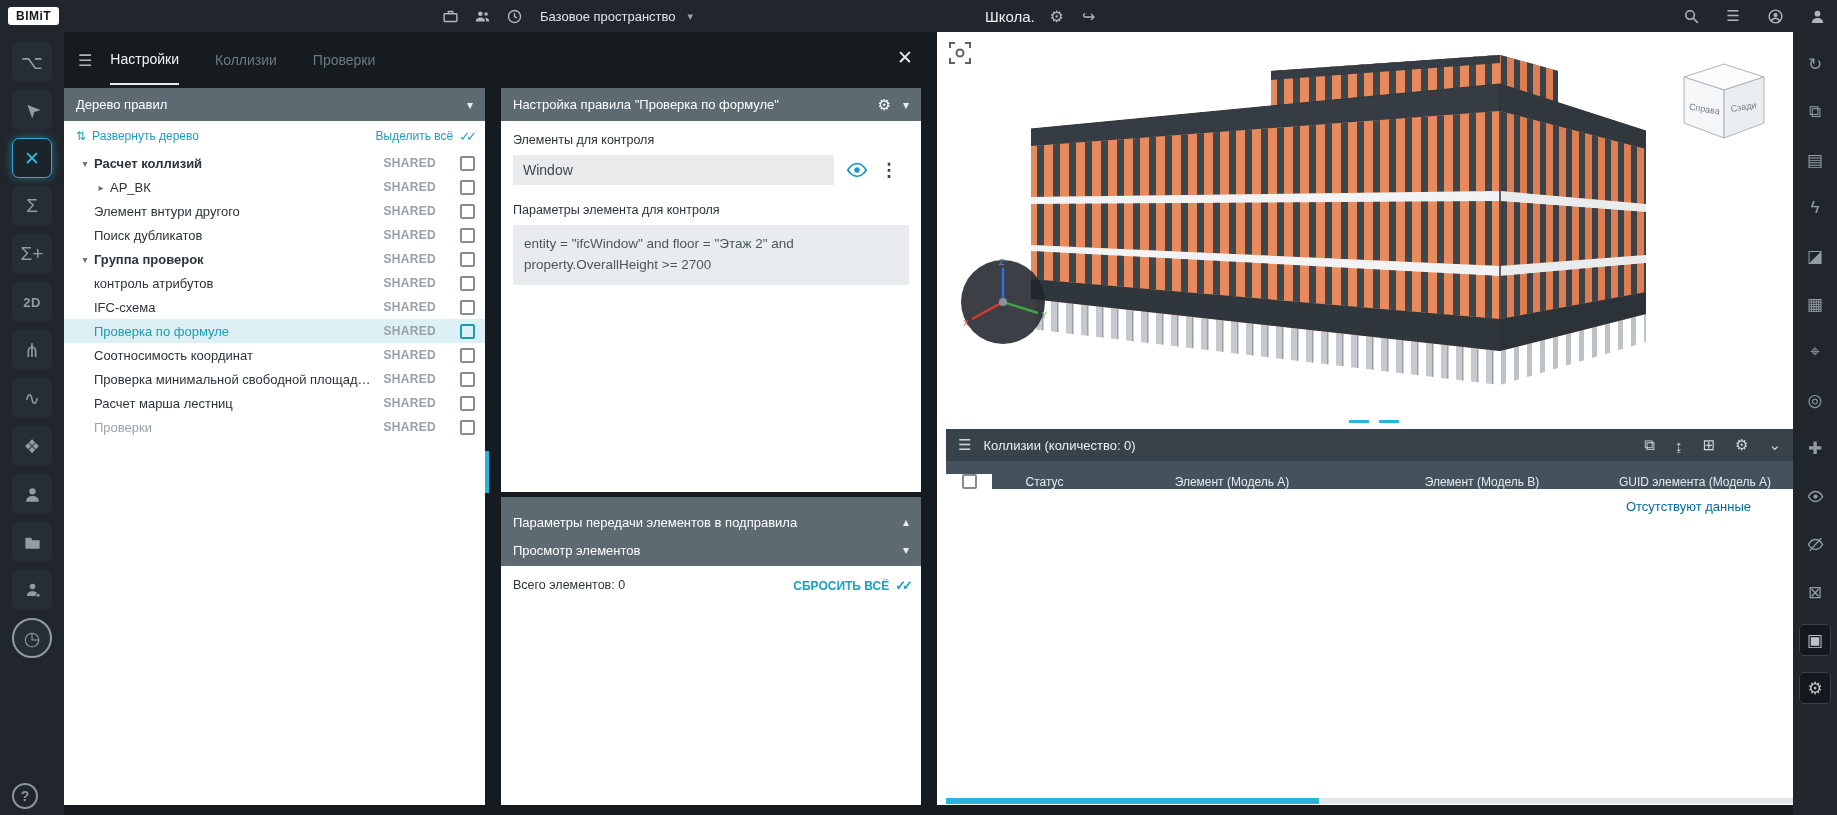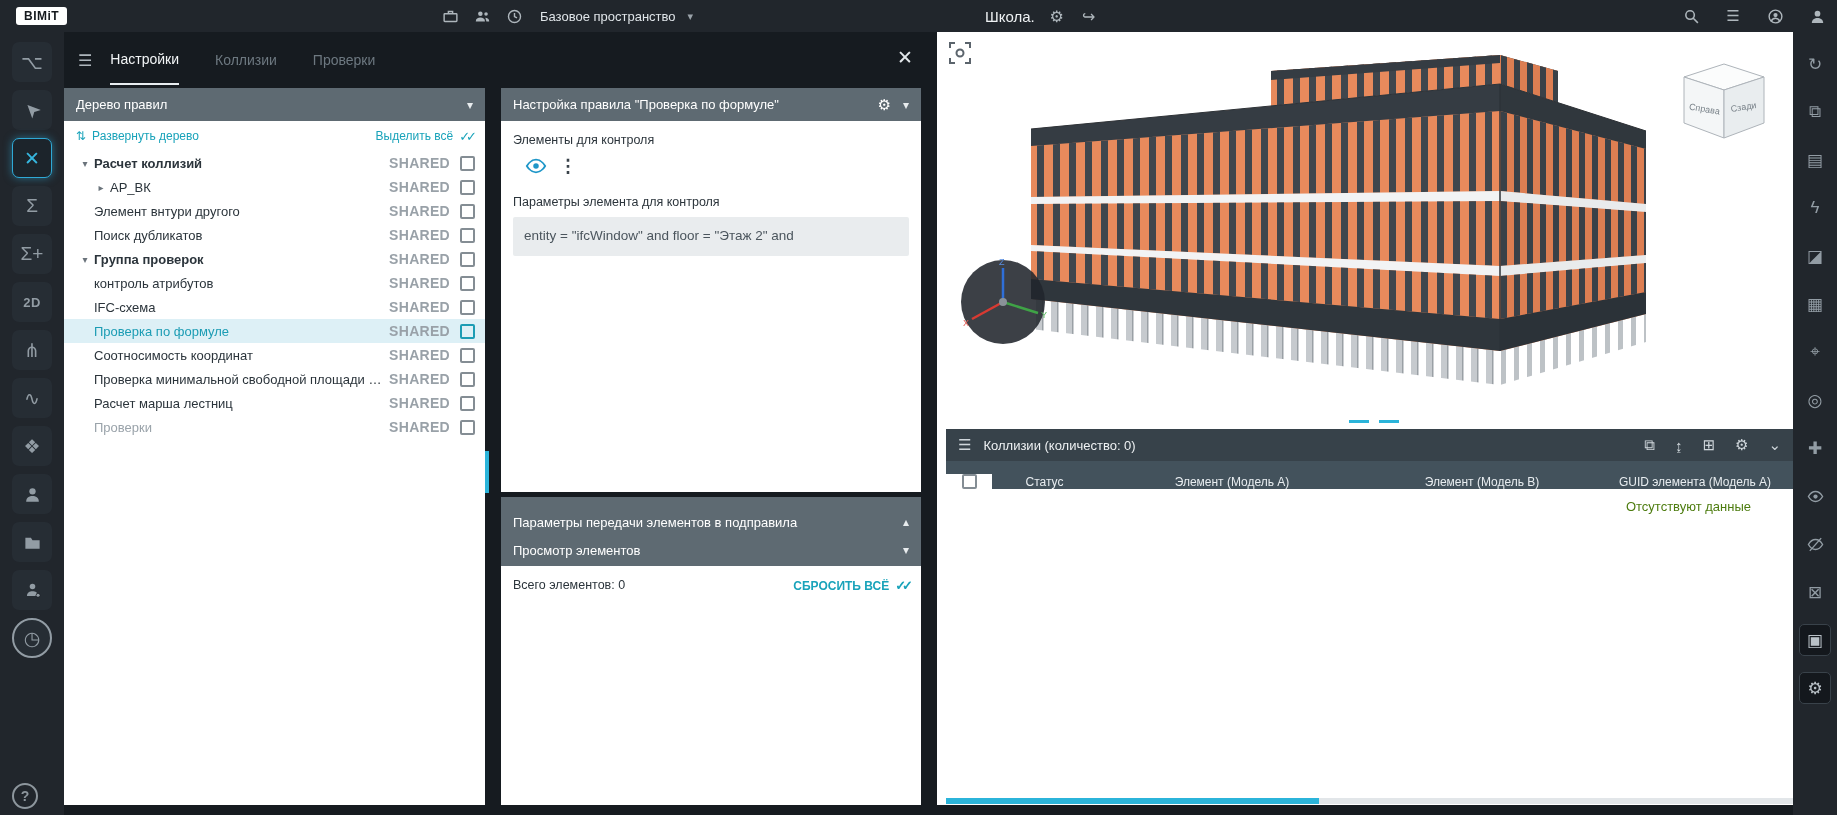--- a/index.html
+++ b/index.html
@@ -1,20 +1,20 @@
 <!DOCTYPE html>
 <html><head>
 <meta charset="utf-8">
 <style>
 *{margin:0;padding:0;box-sizing:border-box}
 html,body{width:1837px;height:815px}
 body{position:relative;overflow:hidden;background:#161b20;font-family:"Liberation Sans",sans-serif;color:#2b343b}
 
 .topbar{position:absolute;left:0;top:0;width:1837px;height:32px;background:#21262c;display:flex;align-items:center;color:#c7ced4}
-.logo{margin-left:16px;background:#fff;color:#15191d;font-weight:bold;font-size:12px;padding:2px 8px;border-radius:3px;letter-spacing:.5px}
+.logo{margin-left:8px;background:#fff;color:#15191d;font-weight:bold;font-size:12px;padding:2px 8px;border-radius:3px;letter-spacing:.5px}
 .tb-group{position:absolute;display:flex;align-items:center;gap:12px}
 .g-workspace{left:965px}
 .g-project{left:988px}
 .g-right{right:10px;gap:22px}
 .tb-ico{width:20px;height:20px;display:flex;align-items:center;justify-content:center;color:#aeb6bc}
 .tb-ico svg{width:17px;height:17px}
 .ws-label{font-size:13px;color:#dfe4e8;margin-left:4px}
 .proj{font-size:15px;color:#eef1f3}
 .caret{font-size:11px;color:#9aa2a9}
 .g-workspace{left:440px}
@@ -46,21 +46,21 @@
 .tl-ico{font-size:12px;margin-right:6px}
 .dblcheck{margin-left:6px;letter-spacing:-4px;font-size:13px}
 .trow{height:24px;display:flex;align-items:center;font-size:13px;padding-right:10px}
 .trow .tcaret{width:18px;text-align:center;color:#6a737b;font-size:10px;flex:none}
 .trow .tlbl{flex:1;white-space:nowrap;overflow:hidden;text-overflow:ellipsis;color:#2b343b}
 .trow.grp{padding-left:12px}.trow.grp .tlbl{font-weight:bold}
 .trow.child{padding-left:28px}
 .trow.item{padding-left:30px}
 .trow.muted .tlbl{color:#9aa3aa}
 .trow.sel{background:#ddf0f6}.trow.sel .tlbl{color:#1b9cb4}
-.shared{font-size:14px;font-weight:bold;color:#99a1a8;letter-spacing:.3px;margin:0 10px 0 6px;flex:none}
+.shared{font-size:12px;font-weight:bold;color:#99a1a8;letter-spacing:.3px;margin:0 24px 0 6px;flex:none}
 .cb{width:15px;height:15px;border:2px solid #848d94;border-radius:2px;flex:none}
 .trow.sel .cb{border-color:#1b9cb4}
 .vthumb{position:absolute;left:485px;top:451px;width:4px;height:42px;background:#2bb4da}
 
 .rhead{left:501px;top:88px;width:420px;height:33px}
 .rbody{left:501px;top:121px;width:420px;height:371px;padding:12px}
 .flabel{font-size:12.5px;color:#2b343b;margin-bottom:8px}
 .inrow{display:flex;align-items:center;margin-bottom:18px}
 .fin{width:321px;height:30px;background:#e9ebec;border:none;outline:none;font-size:14px;color:#3f4950;padding:0 10px;font-family:"Liberation Sans",sans-serif}
 .eye{color:#1e96c8;margin-left:12px;display:flex}
@@ -83,21 +83,21 @@
 .colls{position:absolute;left:9px;top:397px;width:847px;height:375px;background:#fff;display:flex;flex-direction:column}
 .chead{height:32px;background:#37424a;color:#eef1f3;font-size:13px;display:flex;align-items:center;padding:0 12px}
 .chead .burger{margin-right:12px;color:#cfd6db;font-size:15px}
 .chead .sp{flex:1}
 .cico{color:#cfd6db;font-size:15px;margin-left:20px}
 .cthead{height:28px;background:#43525c;display:flex;color:#e8edf0;font-size:12px;align-items:flex-end}
 .cth{display:flex;align-items:center;justify-content:center}
 .cth.cbcell{width:46px;background:#fff}
 .c-status{width:105px}.c-ea{width:270px}.c-eb{width:230px}.c-guid{flex:1}
 .cbody{flex:1;position:relative}
-.emptytxt{position:absolute;right:42px;top:10px;color:#4d7c0f;font-size:13px}
+.emptytxt{position:absolute;right:42px;top:10px;color:#0369a1;font-size:13px}
 .hscroll{height:6px;background:#e2e6e9;position:relative}
 .hthumb{position:absolute;left:0;top:0;height:6px;width:44%;background:#2bb4da}
 
 .righttb{position:absolute;left:1793px;top:32px;width:44px;height:783px;background:#21262c;display:flex;flex-direction:column;align-items:center;padding-top:8px}
 .rbtn{width:32px;height:32px;margin:8px 0;border-radius:5px;color:#929ca4;display:flex;align-items:center;justify-content:center;font-size:17px}
 .rbtn svg{width:17px;height:17px}
 .rbtn.pressed{background:#14181d;border:1px solid #39424a;color:#b9c1c7}
 .rot225{transform:rotate(-135deg);display:inline-block}
 </style>
 </head>
@@ -304,31 +304,33 @@
 
 <div class="panel phead rhead" style="background:#5e6a72">
   <span>Настройка правила "Проверка по формуле"</span>
   <span class="sp"></span>
   <span style="font-size:15px">⚙</span>
   <span class="pcaret">▾</span>
 </div>
 <div class="panel rbody">
   <div class="flabel">Элементы для контроля</div>
   <div class="inrow">
+    <input class="fin" value="Window" style="">
     <span class="eye">
       <svg viewBox="0 0 24 24" fill="none" stroke="currentColor" stroke-width="2">
           <path d="M12 5C6 5 2 12 2 12s4 7 10 7 10-7 10-7-4-7-10-7z"></path>
           <circle cx="12" cy="12" r="3" fill="currentColor" stroke="none"></circle>
         </svg>
     </span>
     <span class="dots">⋮</span>
   </div>
   <div class="flabel">Параметры элемента для контроля</div>
   <div class="formula">
     <div>entity = "ifcWindow" and floor = "Этаж 2" and</div>
+    <div>property.OverallHeight &gt;= 2700</div>
   </div>
 </div>
 <div class="panel phead thead2" style="background:#5e6a72">
   <span>Параметры передачи элементов в подправила</span>
   <span class="sp"></span>
   <span class="pcaret">▴</span>
 </div>
 <div class="panel phead vhead" style="background:#5e6a72">
   <span>Просмотр элементов</span>
   <span class="sp"></span>

